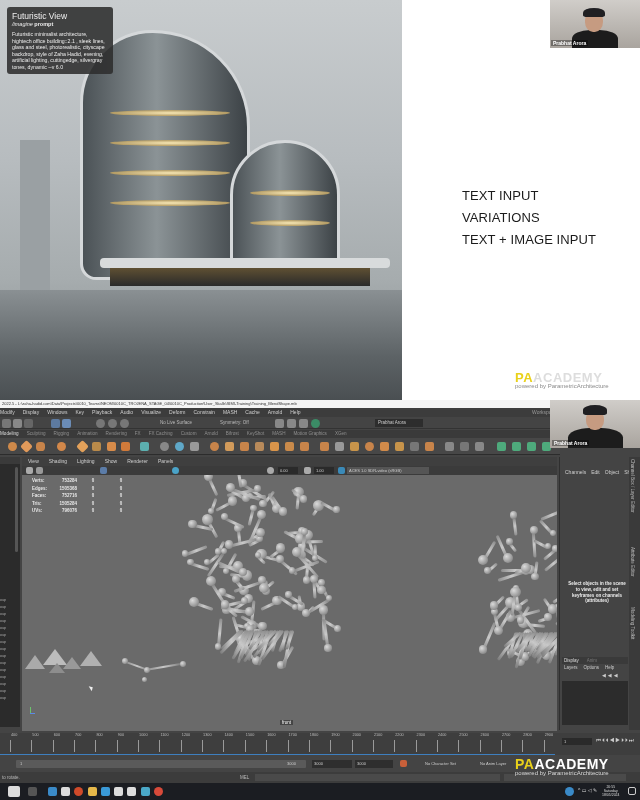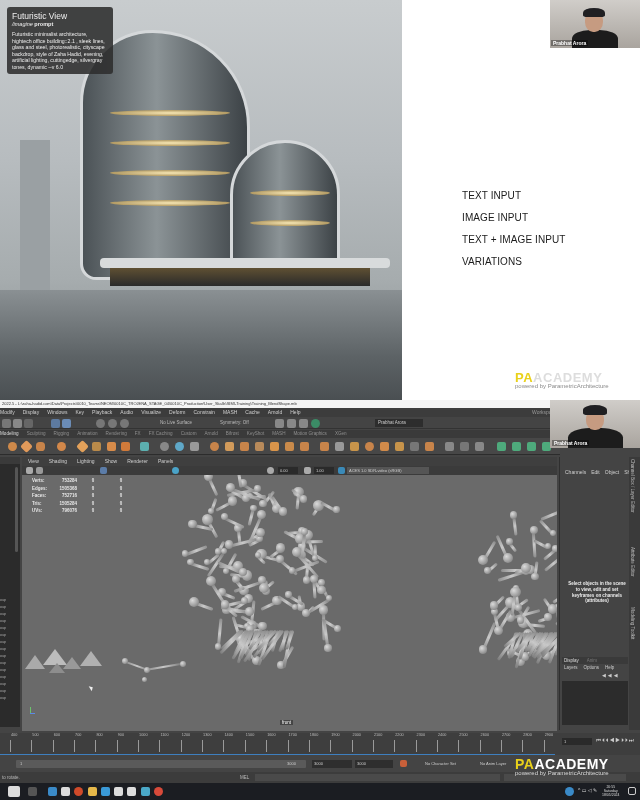--- a/index.html
+++ b/index.html
@@ -13,21 +13,21 @@
 .caption .t{font-size:8.5px}
 .caption .s{font-size:5.5px;font-style:italic;margin-bottom:4px}
 .caption .s b{font-style:normal}
 .caption .p{font-size:5.2px;line-height:6.5px}
 .webcam{position:absolute;background:linear-gradient(#d0cdc9,#a9a49e);overflow:hidden}
 .webcam .head{position:absolute;border-radius:45%;background:#c69b81}
 .webcam .cap{position:absolute;background:#1f1f22;border-radius:50% 50% 20% 20%}
 .webcam .body{position:absolute;background:#1c1c1c;border-radius:40% 40% 0 0}
 .webcam .name{position:absolute;font-size:5px;color:#fff;font-weight:bold;background:rgba(0,0,0,.35);padding:0 2px}
 .menu-list{position:absolute;left:462px;top:188px}
-.menu-list div{font-size:10px;color:#1b1b1b;height:22px;line-height:15px;letter-spacing:.1px}
+.menu-list div{font-size:13px;color:#1b1b1b;height:22px;line-height:15px;letter-spacing:.1px}
 .logo{position:absolute;font-weight:bold;letter-spacing:.5px}
 .logo .pa{color:#e9d11a}
 .logo .ac{color:#ddd}
 .logo .sub{display:block;font-weight:normal;font-size:6px;letter-spacing:0;color:#8a8a8a;margin-top:-2px}
 .maya{position:absolute;left:0;top:400px;width:640px;height:400px;background:#444}
 .titlebar{position:absolute;left:0;top:0;width:640px;height:8px;background:#f3f3f3;color:#333;font-size:4px;line-height:8px;padding-left:2px;white-space:nowrap;overflow:hidden}
 .menubar{position:absolute;left:0;top:8px;width:560px;height:9px;background:#3c3c3c;color:#cfcfcf;font-size:5px;line-height:9px;white-space:nowrap}
 .menubar span{margin-right:8px}
 .statusline{position:absolute;left:0;top:17px;width:560px;height:12px;background:#444;border-bottom:1px solid #333}
 .shelftabs{position:absolute;left:0;top:30px;width:560px;height:8px;background:#3a3a3a;color:#8e8e8e;font-size:4.6px;line-height:8px;white-space:nowrap}
@@ -104,23 +104,22 @@
     </div>
   </div>
   <div class="webcam" style="left:550px;top:0;width:90px;height:48px">
     <div class="body" style="left:22px;top:30px;width:46px;height:22px"></div>
     <div class="head" style="left:35px;top:10px;width:18px;height:22px"></div>
     <div class="cap" style="left:33px;top:8px;width:22px;height:9px"></div>
     <div class="name" style="left:1px;top:40px">Prabhat Arora</div>
   </div>
   <div class="menu-list">
     <div>TEXT INPUT</div>
-    <div>IMAGE INPUT</div>
+    <div>VARIATIONS</div>
     <div>TEXT + IMAGE INPUT</div>
-    <div>VARIATIONS</div>
   </div>
   <div class="logo" style="left:515px;top:370px;font-size:13px">
     <span class="pa">PA</span><span class="ac">ACADEMY</span>
     <span class="sub">powered by ParametricArchitecture</span>
   </div>
 </div>
 
 <div class="maya">
   <div class="titlebar">2022.5 - L:\zaha-hadid.com\Data\Projects\0010_Teams\NEOM\0010C_TROJENA_STAGE_04\0010C_Production\User_Skalls\SIMI-Training\Training_BlendShape.mb</div>
   <div class="menubar">

